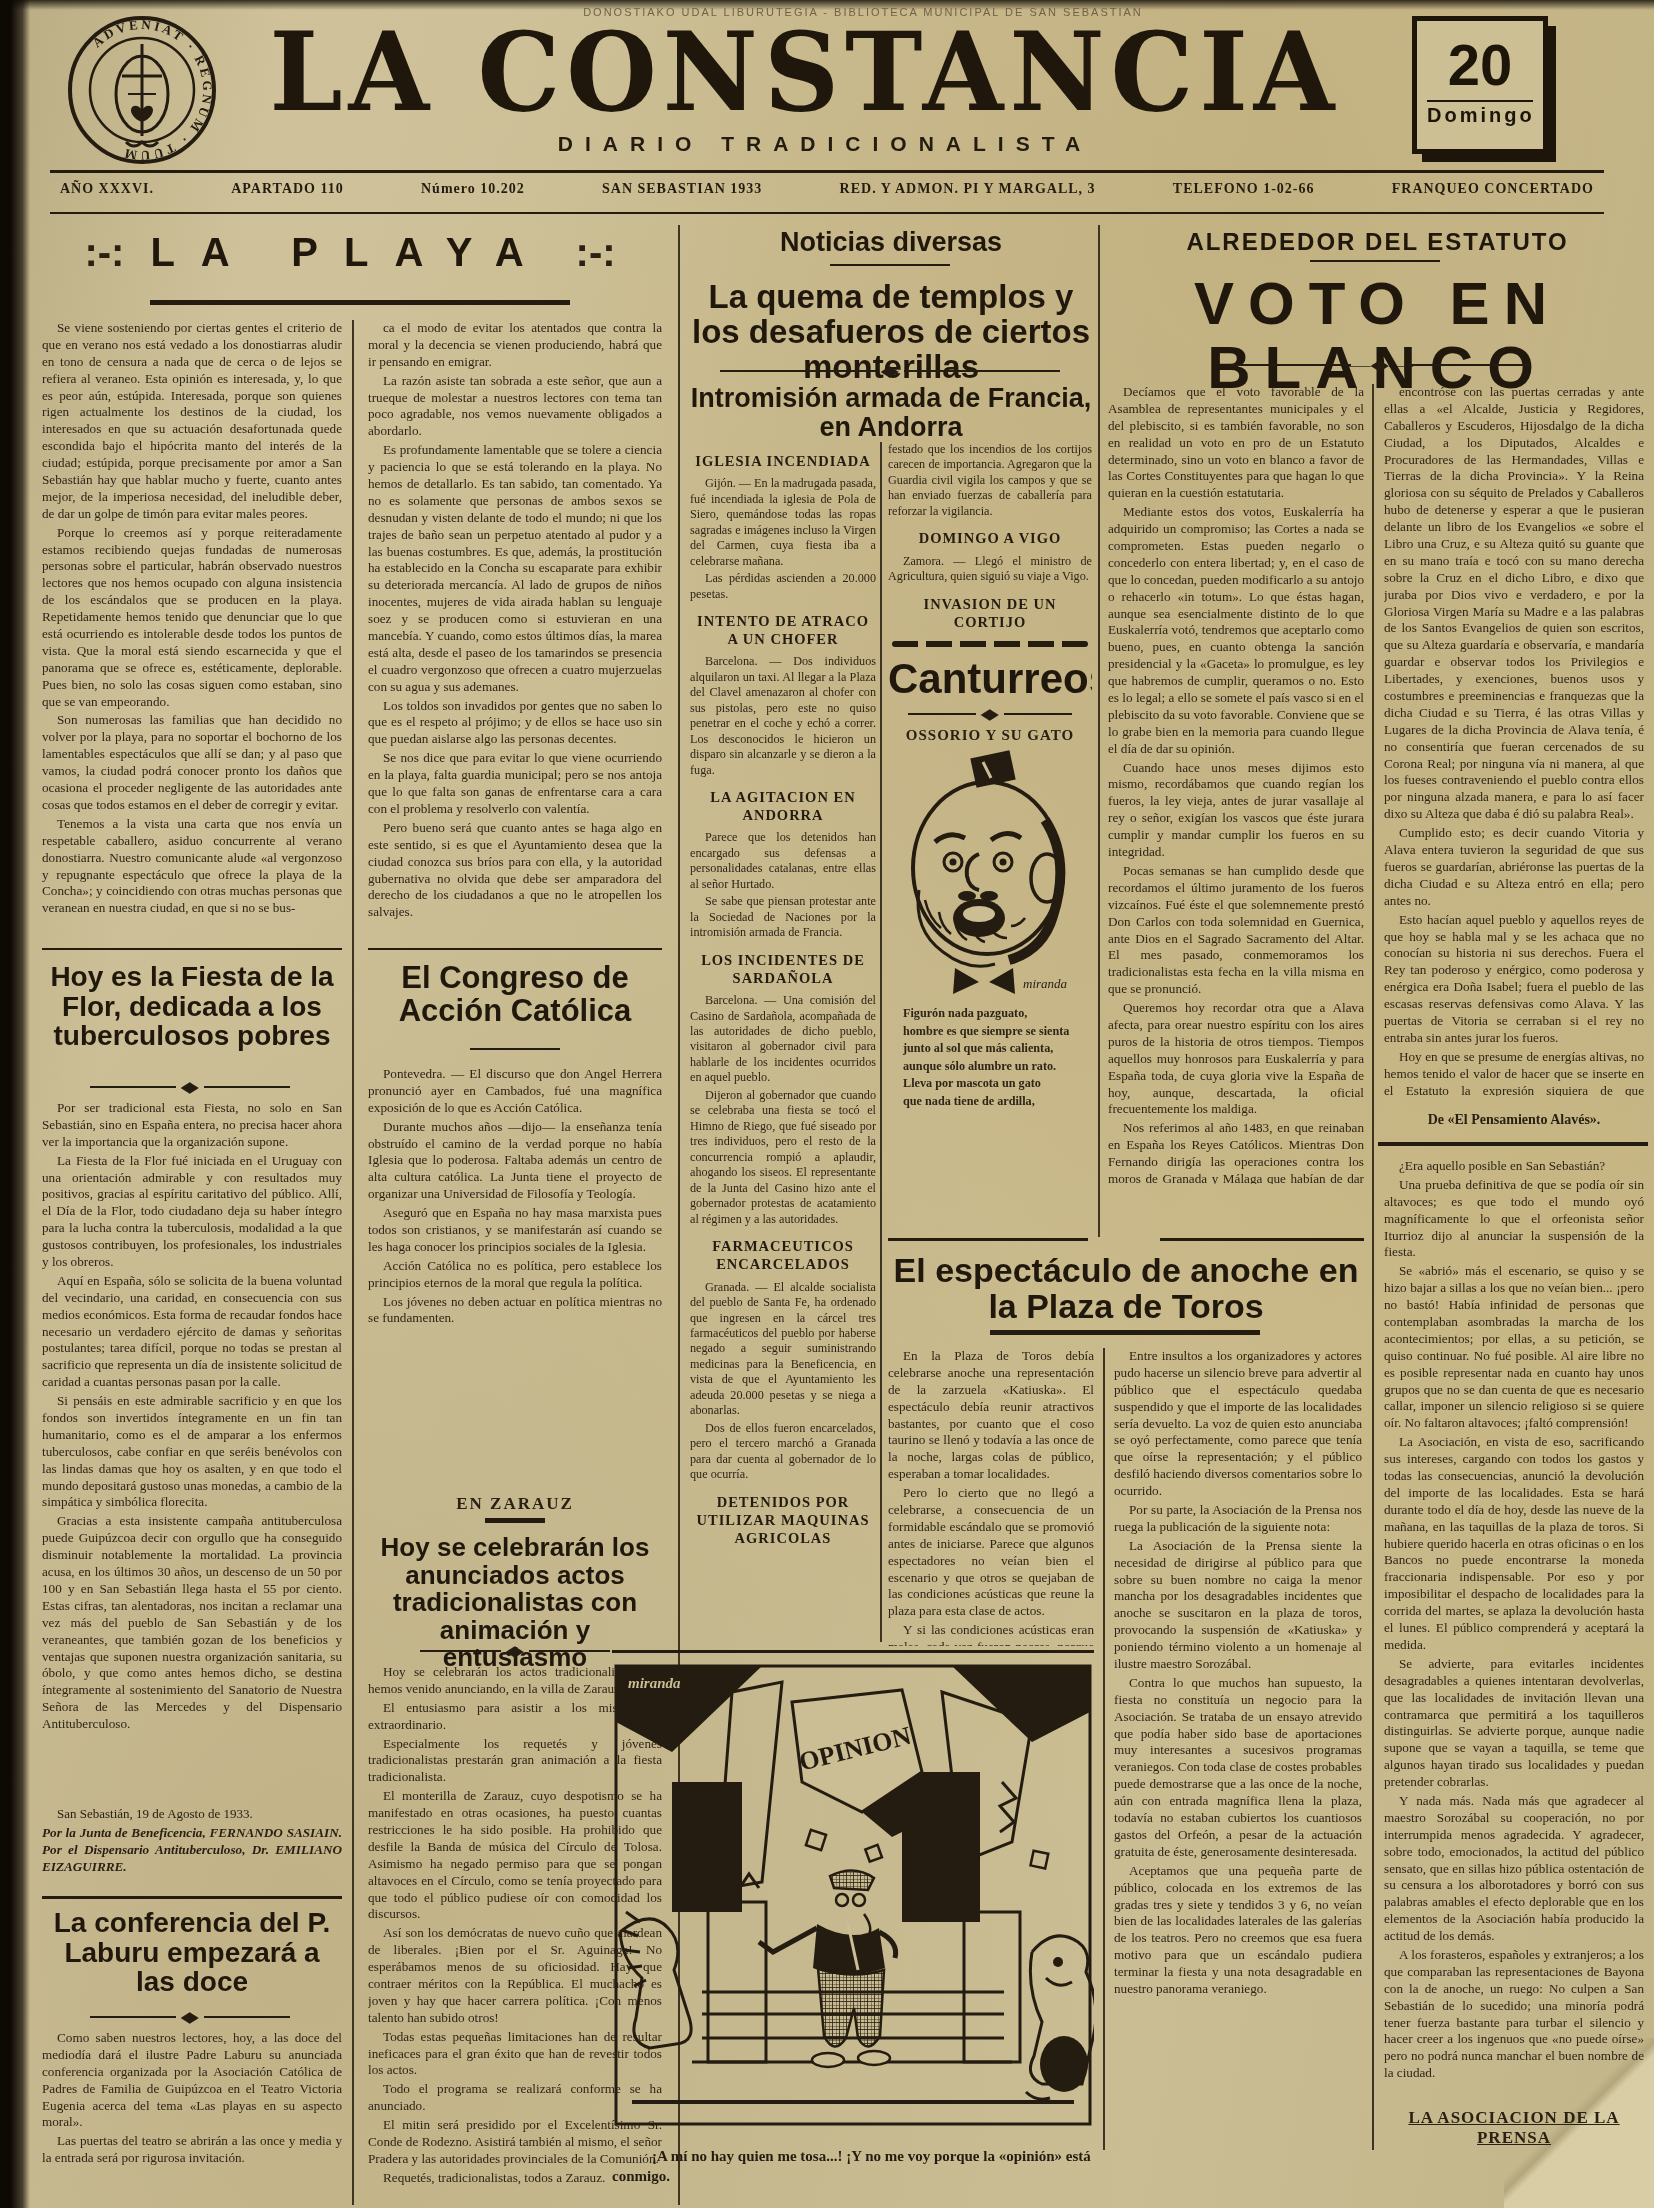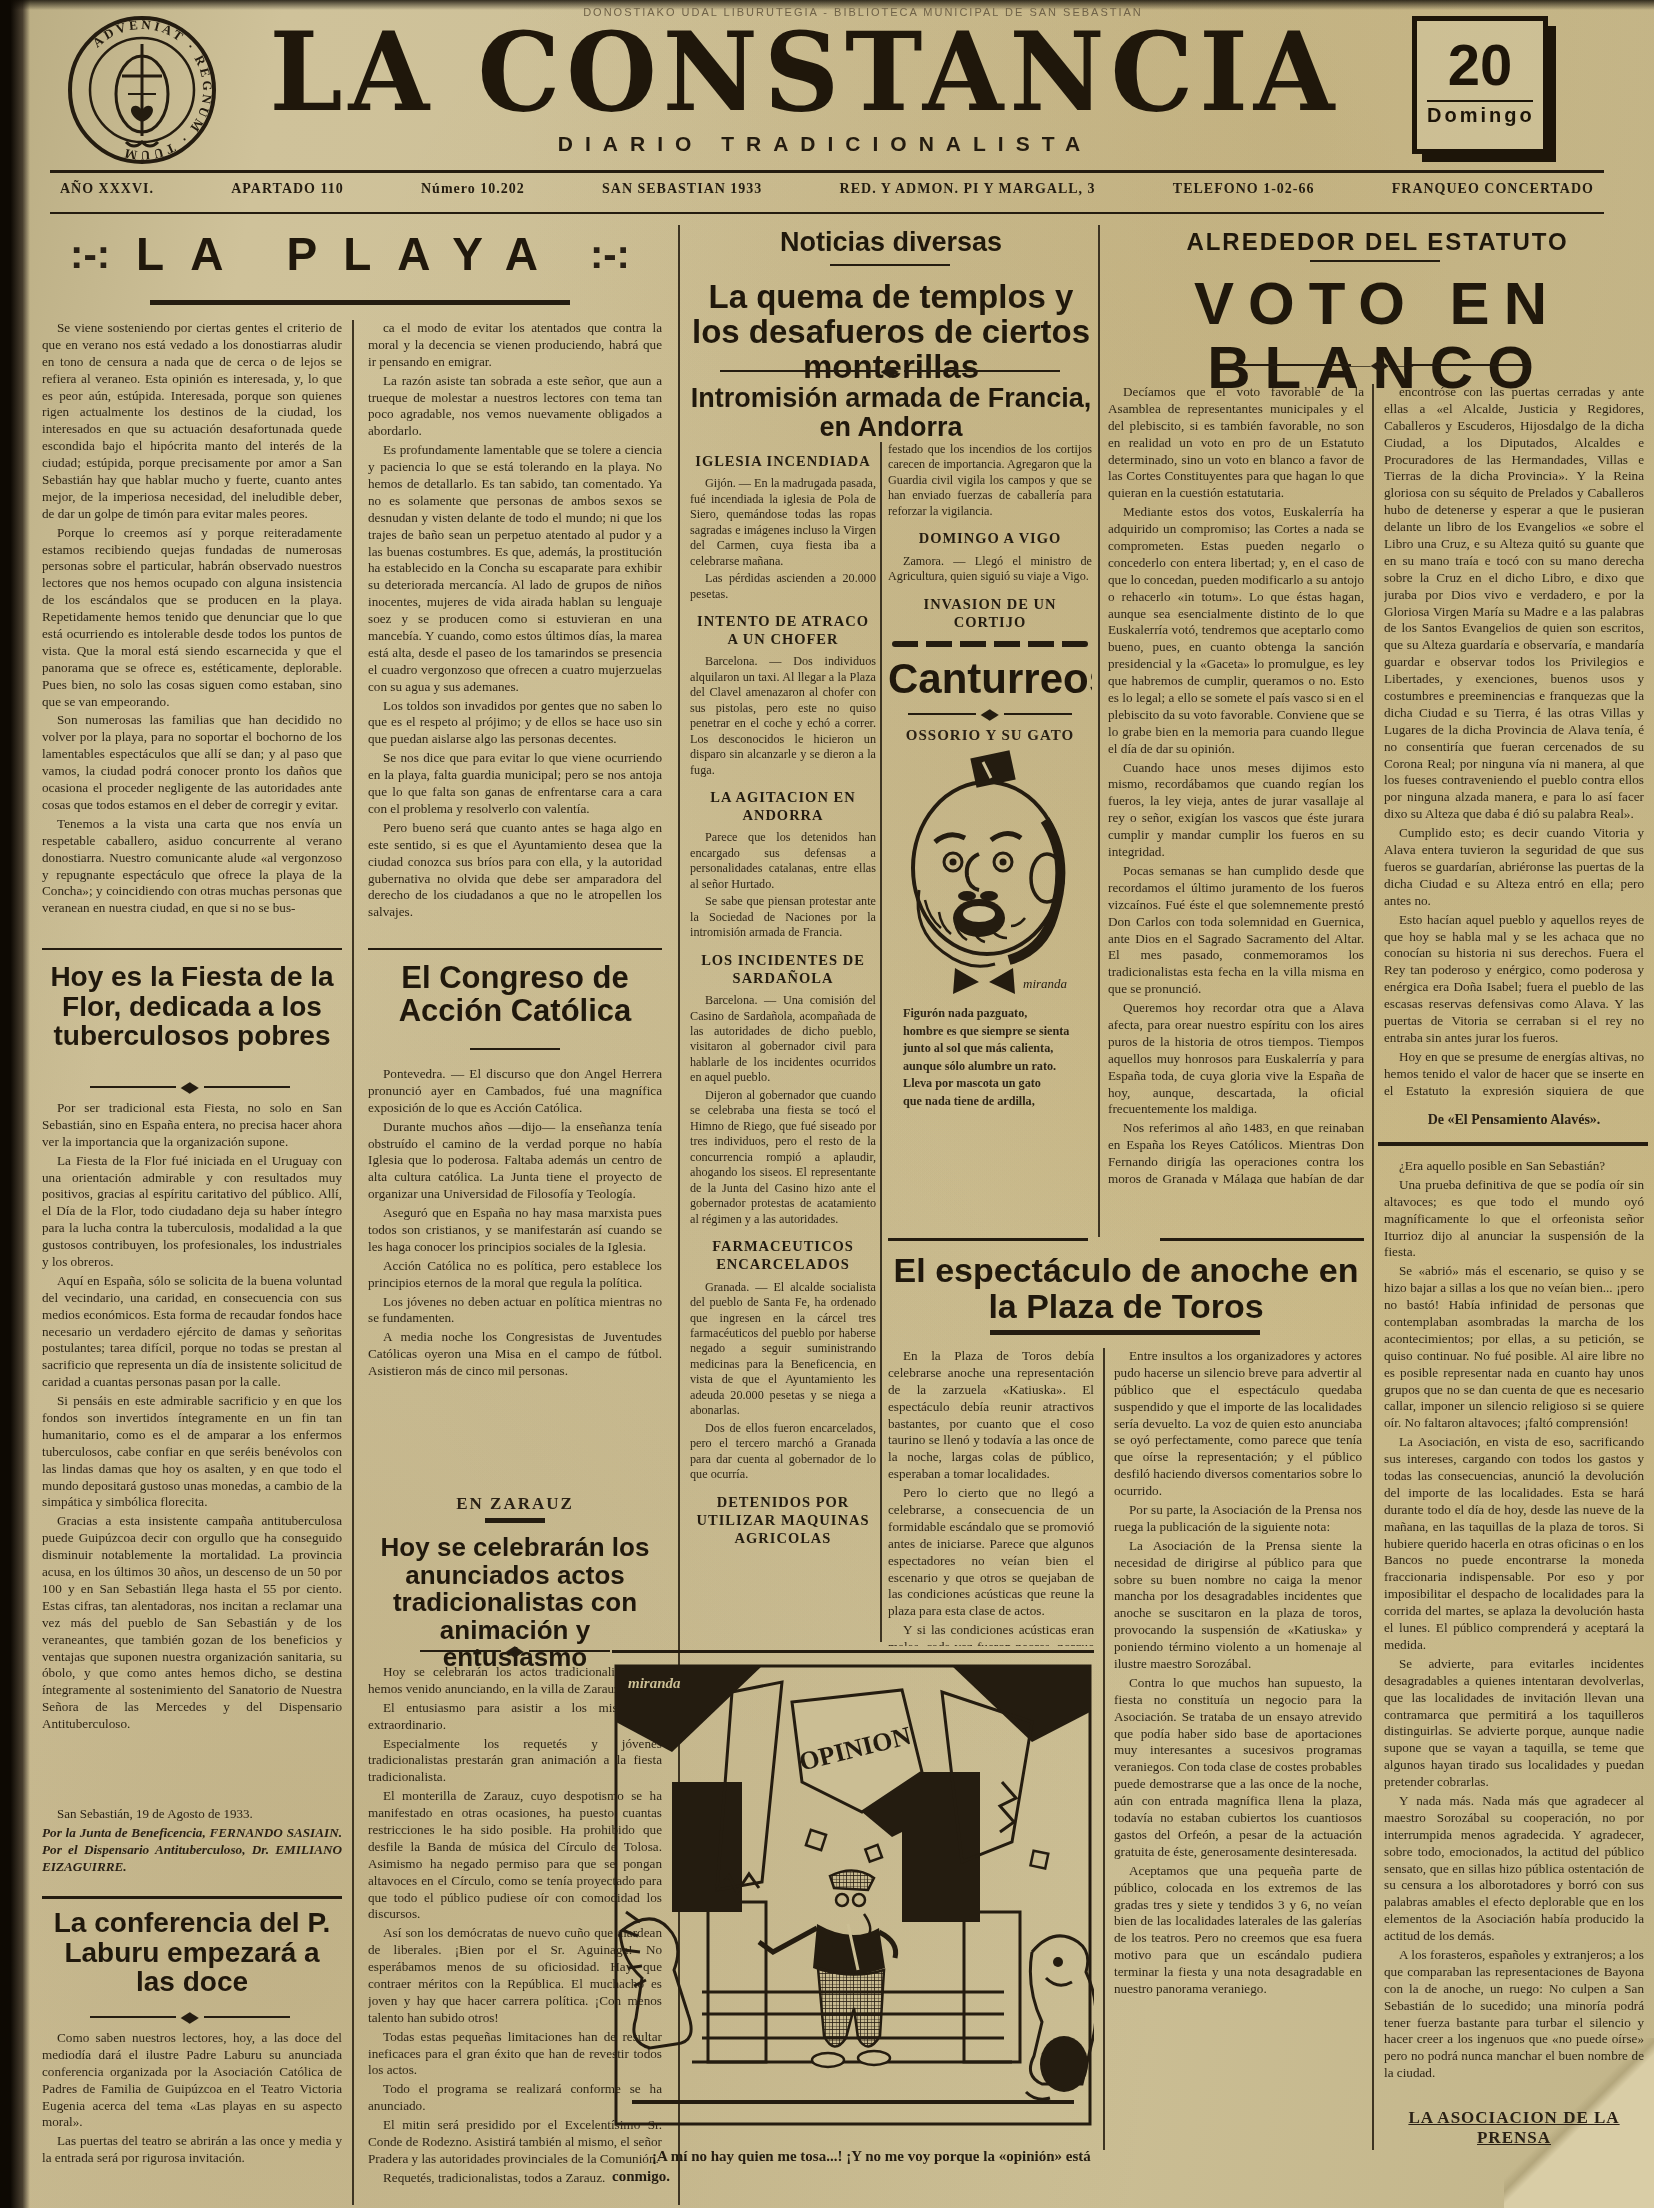--- a/index.html
+++ b/index.html
@@ -88,21 +88,21 @@
     <span>Número 10.202</span>
     <span>SAN SEBASTIAN 1933</span>
     <span>RED. Y ADMON. PI Y MARGALL, 3</span>
     <span>TELEFONO 1-02-66</span>
     <span>FRANQUEO CONCERTADO</span>
   </div>
   <div class="hrule" style="left:50px;top:212px;width:1554px;height:2px;"></div>
 
   <div class="abs" style="left:40px;top:230px;width:620px;display:flex;align-items:center;justify-content:center;gap:26px;">
     <span style="font:bold 40px 'Liberation Sans',sans-serif;">:-:</span>
-    <span class="headline" style="font-size:46px;letter-spacing:26px;">LA PLAYA</span>
+    <span class="headline" style="font-size:40px;letter-spacing:26px;">LA PLAYA</span>
     <span style="font:bold 40px 'Liberation Sans',sans-serif;">:-:</span>
   </div>
   <div class="hrule" style="left:150px;top:300px;width:420px;height:5px;"></div>
 
   <div class="abs news clip" style="left:42px;top:320px;width:300px;height:622px;">
       <p class="">Se viene sosteniendo por ciertas gentes el criterio de que en verano nos está vedado a los donostiarras aludir en tono de censura a nada que de cerca o de lejos se refiera al veraneo. Esta opinión es interesada, y, lo que es peor aún, estúpida. Interesada, porque son quienes rigen actualmente los destinos de la ciudad, los interesados en que su actuación desafortunada quede escondida bajo el hipócrita manto del interés de la ciudad; estúpida, porque precisamente por amor a San Sebastián hay que hablar mucho y fuerte, cuanto antes mejor, de la imperiosa necesidad, del ineludible deber, de dar un golpe de timón para evitar males peores.</p>
       <p class="">Porque lo creemos así y porque reiteradamente estamos recibiendo quejas fundadas de numerosas personas sobre el particular, habrán observado nuestros lectores que nos hemos ocupado con alguna insistencia de los escándalos que se producen en la playa. Repetidamente hemos tenido que denunciar que lo que está ocurriendo es intolerable desde todos los puntos de vista. Que la moral está siendo escarnecida y que el panorama que se ofrece es, estéticamente, deplorable. Pues bien, no solo las cosas siguen como estaban, sino que se van empeorando.</p>
       <p class="">Son numerosas las familias que han decidido no volver por la playa, para no soportar el bochorno de los lamentables espectáculos que allí se dan; y al paso que vamos, la ciudad podrá conocer pronto los daños que ocasiona el proceder negligente de las autoridades ante cosas que todos estamos en el deber de corregir y evitar.</p>
       <p class="">Tenemos a la vista una carta que nos envía un respetable caballero, asiduo concurrente al verano donostiarra. Nuestro comunicante alude «al vergonzoso y repugnante espectáculo que ofrece la playa de la Concha»; y coincidiendo con otras muchas personas que veranean en nuestra ciudad, en que si no se bus-</p>
     </div>
@@ -145,21 +145,20 @@
     </div>
 
   <div class="abs headline" style="left:368px;top:962px;width:294px;font-size:31px;">El Congreso de Acción Católica</div>
   <div class="hrule" style="left:470px;top:1048px;width:90px;height:2px;"></div>
   <div class="abs news clip" style="left:368px;top:1066px;width:294px;height:422px;">
       <p class="">Pontevedra. — El discurso que don Angel Herrera pronunció ayer en Cambados, fué una magnífica exposición de lo que es Acción Católica.</p>
       <p class="">Durante muchos años —dijo— la enseñanza tenía obstruído el camino de la verdad porque no había Iglesia que lo poderosa. Faltaba además un centro de alta cultura católica. La Junta tiene el proyecto de organizar una Universidad de Filosofía y Teología.</p>
       <p class="">Aseguró que en España no hay masa marxista pues todos son cristianos, y se manifestarán así cuando se les haga conocer los principios sociales de la Iglesia.</p>
       <p class="">Acción Católica no es política, pero establece los principios eternos de la moral que regula la política.</p>
       <p class="">Los jóvenes no deben actuar en política mientras no se fundamenten.</p>
-      <p class="">A media noche los Congresistas de Juventudes Católicas oyeron una Misa en el campo de fútbol. Asistieron más de cinco mil personas.</p>
     </div>
 
   <div class="abs" style="left:368px;top:1494px;width:294px;text-align:center;font:bold 17px 'Liberation Serif',serif;letter-spacing:2px;">EN ZARAUZ</div>
   <div class="hrule" style="left:485px;top:1518px;width:60px;height:5px;"></div>
   <div class="abs headline" style="left:368px;top:1534px;width:294px;font-size:26px;">Hoy se celebrarán los anunciados actos tradicionalistas con animación y entusiasmo</div>
   <div class="abs orn" style="left:420px;top:1642px;width:190px;">
       <span>◆</span>
     </div>
   <div class="abs news clip" style="left:368px;top:1664px;width:294px;height:536px;">
       <p class="">Hoy se celebrarán los actos tradicionalistas que hemos venido anunciando, en la villa de Zarauz.</p>

